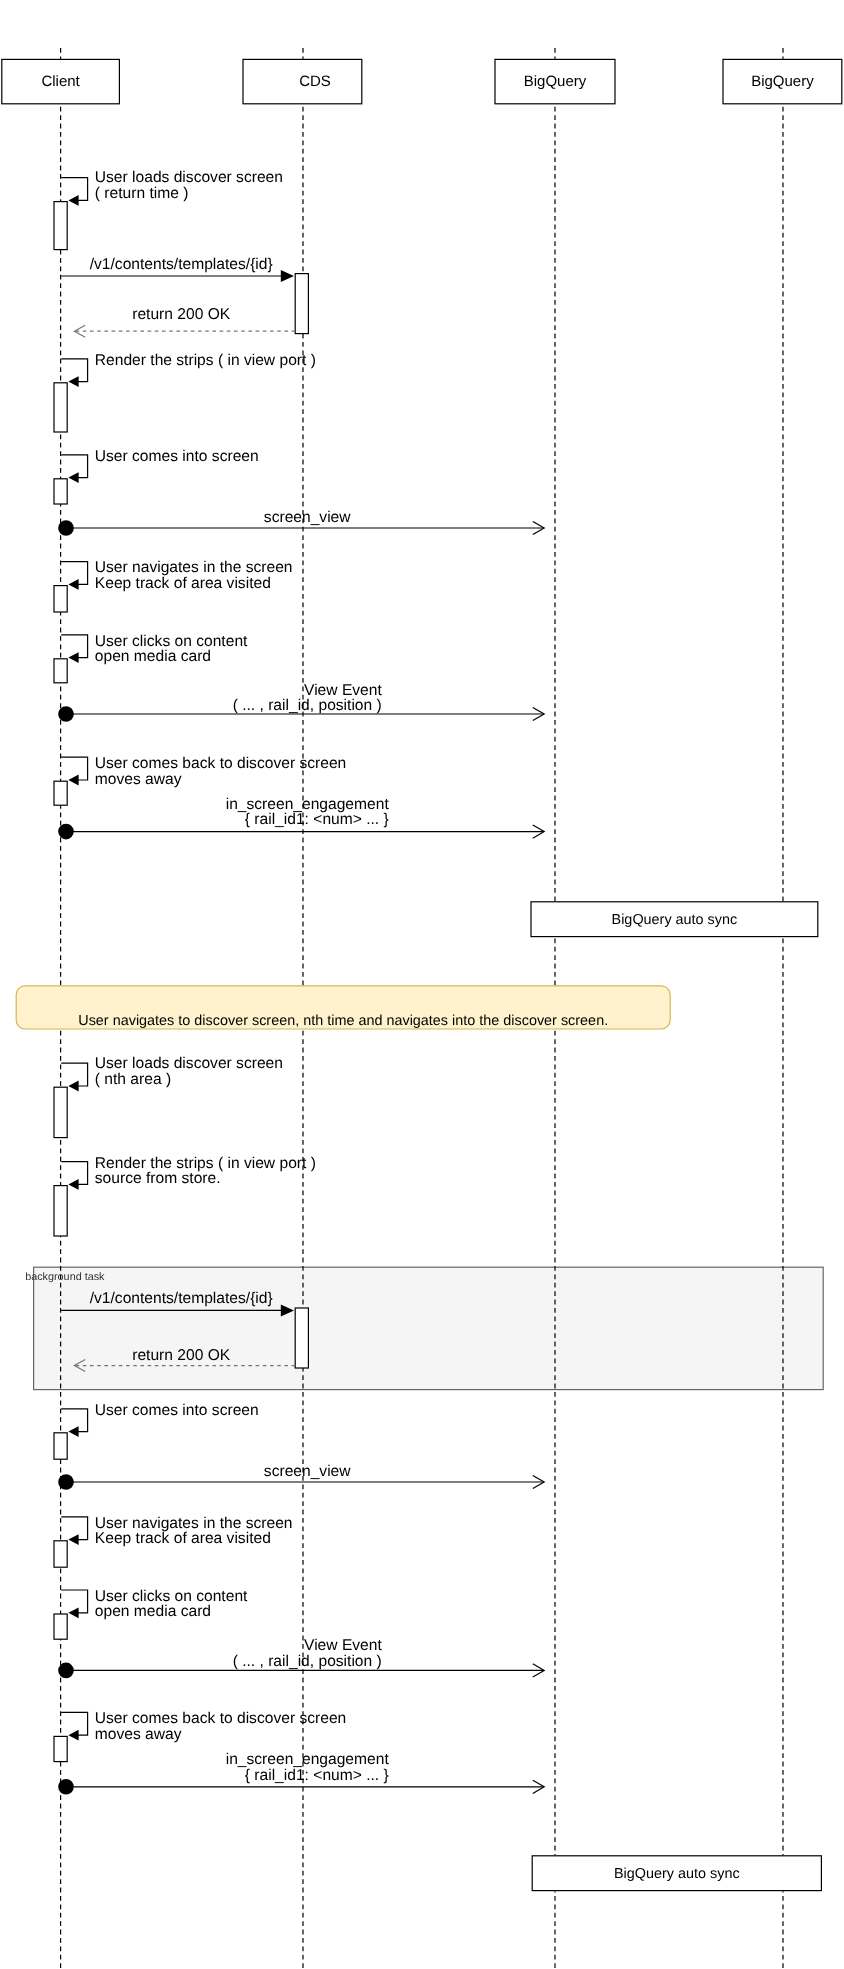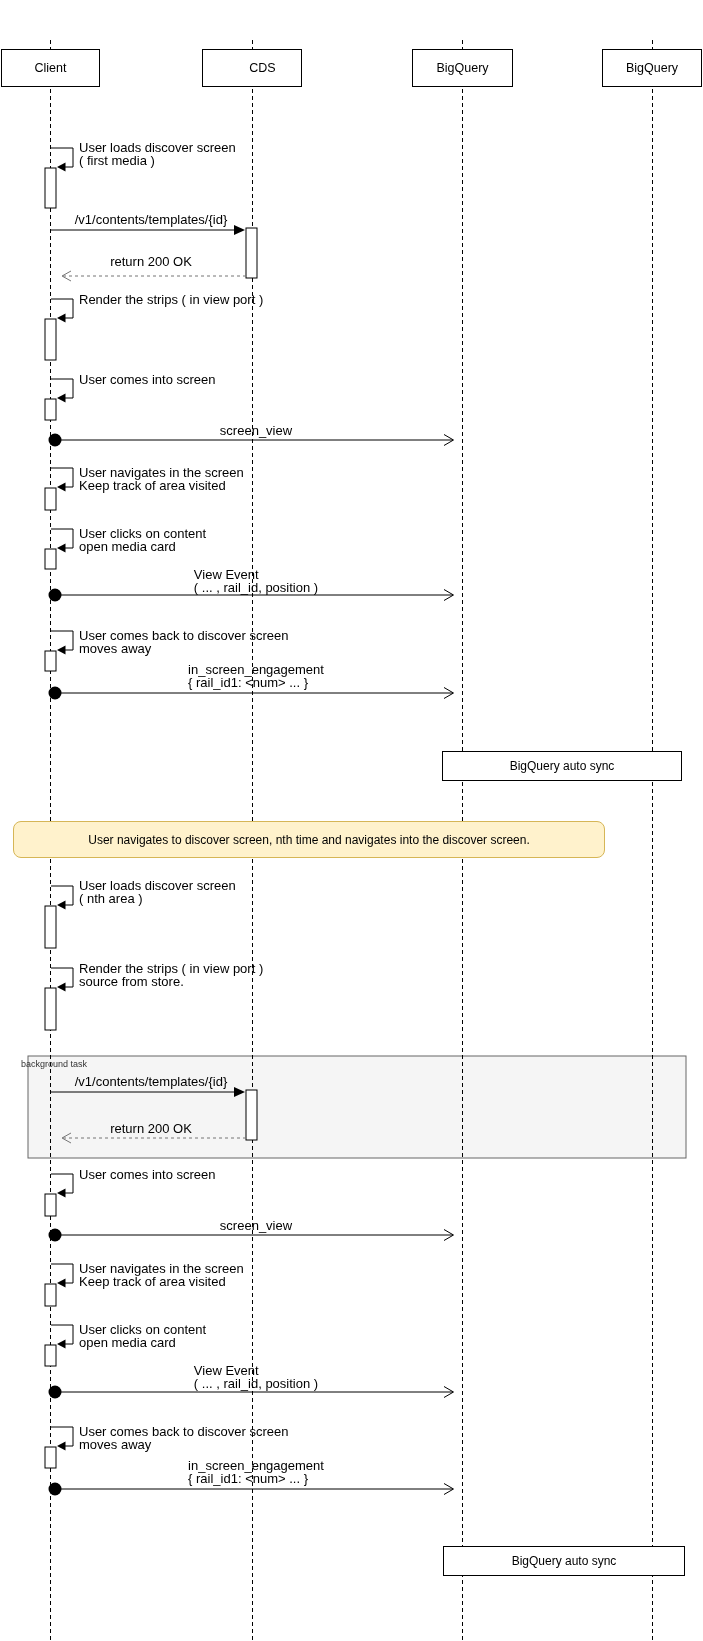--- a/index.html
+++ b/index.html
@@ -4,21 +4,21 @@
 <style>
   html,body{margin:0;padding:0;background:#fff;}
   .canvas{position:relative;width:703px;height:1641px;background:#fff;
           font-family:"Liberation Sans",sans-serif;color:#000;overflow:hidden;}
   .layer{position:absolute;left:0;top:0;}
   .pbox{position:absolute;top:1px;height:38px;border:1.5px solid #000;background:#fff;
         display:flex;align-items:center;justify-content:center;font-size:12.5px;box-sizing:border-box;margin-top:48px;}
   .note{position:absolute;height:37px;background:#FFF2CC;border:1px solid #D6B656;border-radius:8px;
         display:flex;align-items:center;justify-content:center;font-size:12px;box-sizing:border-box;}
   .msg{position:absolute;font-size:13px;line-height:13px;white-space:nowrap;}
-  .center{transform:translateX(-50%);text-align:left;}
+  .center{transform:translateX(-50%);text-align:right;}
   .syncbox{position:absolute;height:30px;background:#fff;border:1px solid #000;
            display:flex;align-items:center;justify-content:center;font-size:12px;box-sizing:border-box;}
   .framelabel{position:absolute;font-size:9px;color:#333;white-space:nowrap;}
 </style>
 </head>
 <body>
 
 <div class="canvas">
 
   <svg class="layer" width="703" height="1641" viewBox="0 0 703 1641">
@@ -169,27 +169,27 @@
   <div class="pbox" style="left:202px;width:100px;padding-left:21px;">
     <span>CDS</span>
   </div>
   <div class="pbox" style="left:412px;width:101px;">
     <span>BigQuery</span>
   </div>
   <div class="pbox" style="left:602px;width:100px;">
     <span>BigQuery</span>
   </div>
 
-  <div class="note" style="left:13px;top:821px;width:592px;">
+  <div class="note" style="left:13px;top:821px;width:546px;align-items:flex-end;">
     <span>User navigates to discover screen, nth time and navigates into the discover screen.</span>
   </div>
 
   <div class="msg" style="left:79px;top:141px;">
     <div>User loads discover screen</div>
-    <div>( first media )</div>
+    <div>( return time )</div>
   </div>
   <div class="msg center" style="left:151px;top:213px;">
     <div>/v1/contents/templates/{id}</div>
   </div>
   <div class="msg center" style="left:151px;top:255px;">
     <div>return 200 OK</div>
   </div>
   <div class="msg" style="left:79px;top:293px;">
     <div>Render the strips ( in view port )</div>
   </div>

